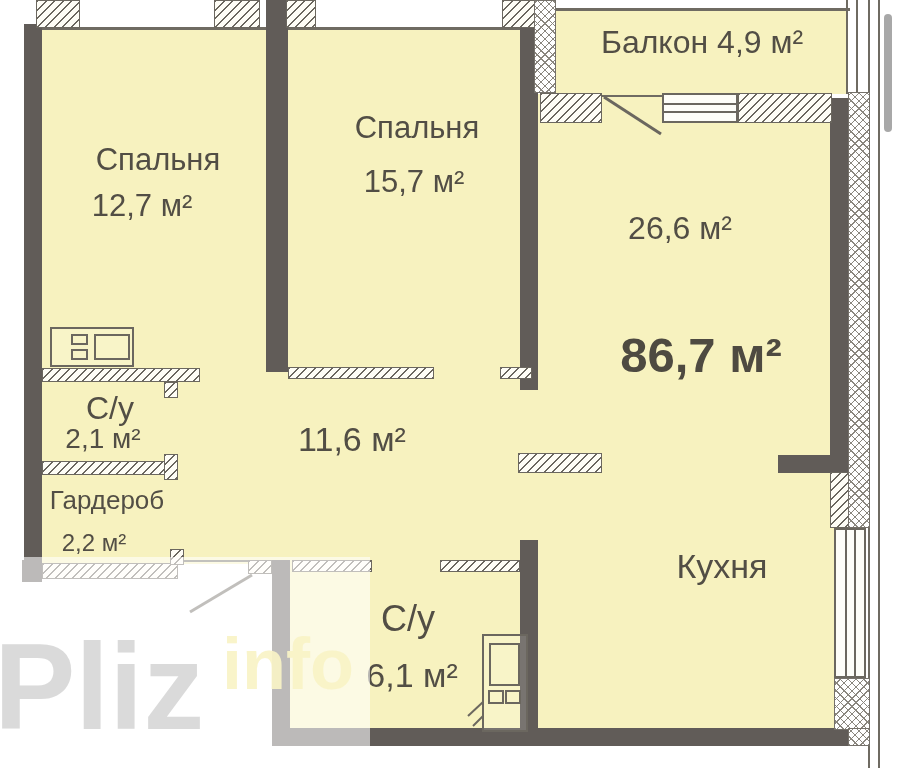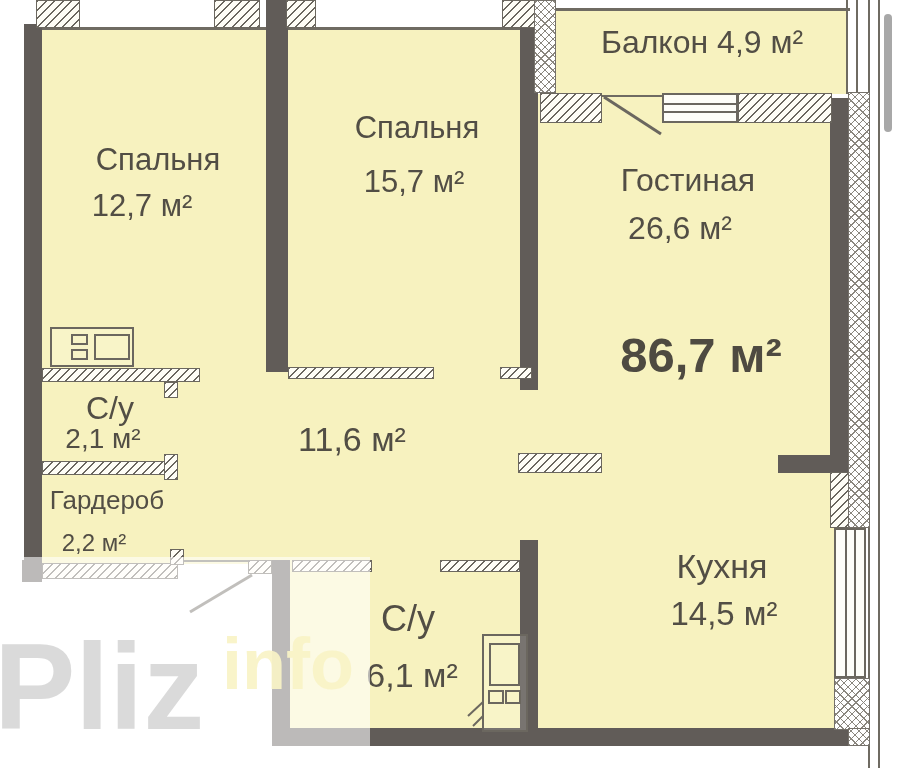--- a/index.html
+++ b/index.html
@@ -113,35 +113,33 @@
   </svg>
 
   <div class="lbl" style="left:158px;top:144px;font-size:31px;">Спальня</div>
   <div class="lbl" style="left:142px;top:190px;font-size:31px;">12,7 м²</div>
 
   <div class="lbl" style="left:417px;top:112px;font-size:31px;">Спальня</div>
   <div class="lbl" style="left:414px;top:166px;font-size:31px;text-align:right;">15,7 м²</div>
 
   <div class="lbl" style="left:702px;top:26px;font-size:32px;">Балкон 4,9 м²</div>
 
-  <div class="lbl" style="left:688px;top:164px;font-size:32px;">Гостиная</div>
   <div class="lbl" style="left:680px;top:212px;font-size:32px;">26,6 м²</div>
 
   <div class="lbl big" style="left:701px;top:330px;font-size:49px;">86,7 м²</div>
 
   <div class="lbl" style="left:110px;top:392px;font-size:32px;">С/у</div>
   <div class="lbl" style="left:103px;top:424px;font-size:28px;">2,1 м²</div>
 
   <div class="lbl" style="left:352px;top:422px;font-size:34px;">11,6 м²</div>
 
   <div class="lbl" style="left:107px;top:487px;font-size:26px;">Гардероб</div>
   <div class="lbl" style="left:94px;top:530px;font-size:24px;">2,2 м²</div>
 
   <div class="lbl" style="left:722px;top:549px;font-size:34px;">Кухня</div>
-  <div class="lbl" style="left:724px;top:597px;font-size:33px;">14,5 м²</div>
 
   <div class="lbl" style="left:408px;top:600px;font-size:36px;">С/у</div>
   <div class="lbl" style="left:412px;top:658px;font-size:34px;">6,1 м²</div>
 
   <div class="scrollbar" style="left:884px;top:14px;width:8px;height:118px;"></div>
 
   <div class="wm-box" style="left:0;top:557px;width:370px;height:211px;"></div>
   <div class="wm" style="left:-6px;top:626px;font-size:122px;color:rgba(213,213,213,0.88);">Pliz</div>
   <div class="wm" style="left:222px;top:628px;font-size:72px;color:rgba(249,243,198,0.92);">info</div>
 

